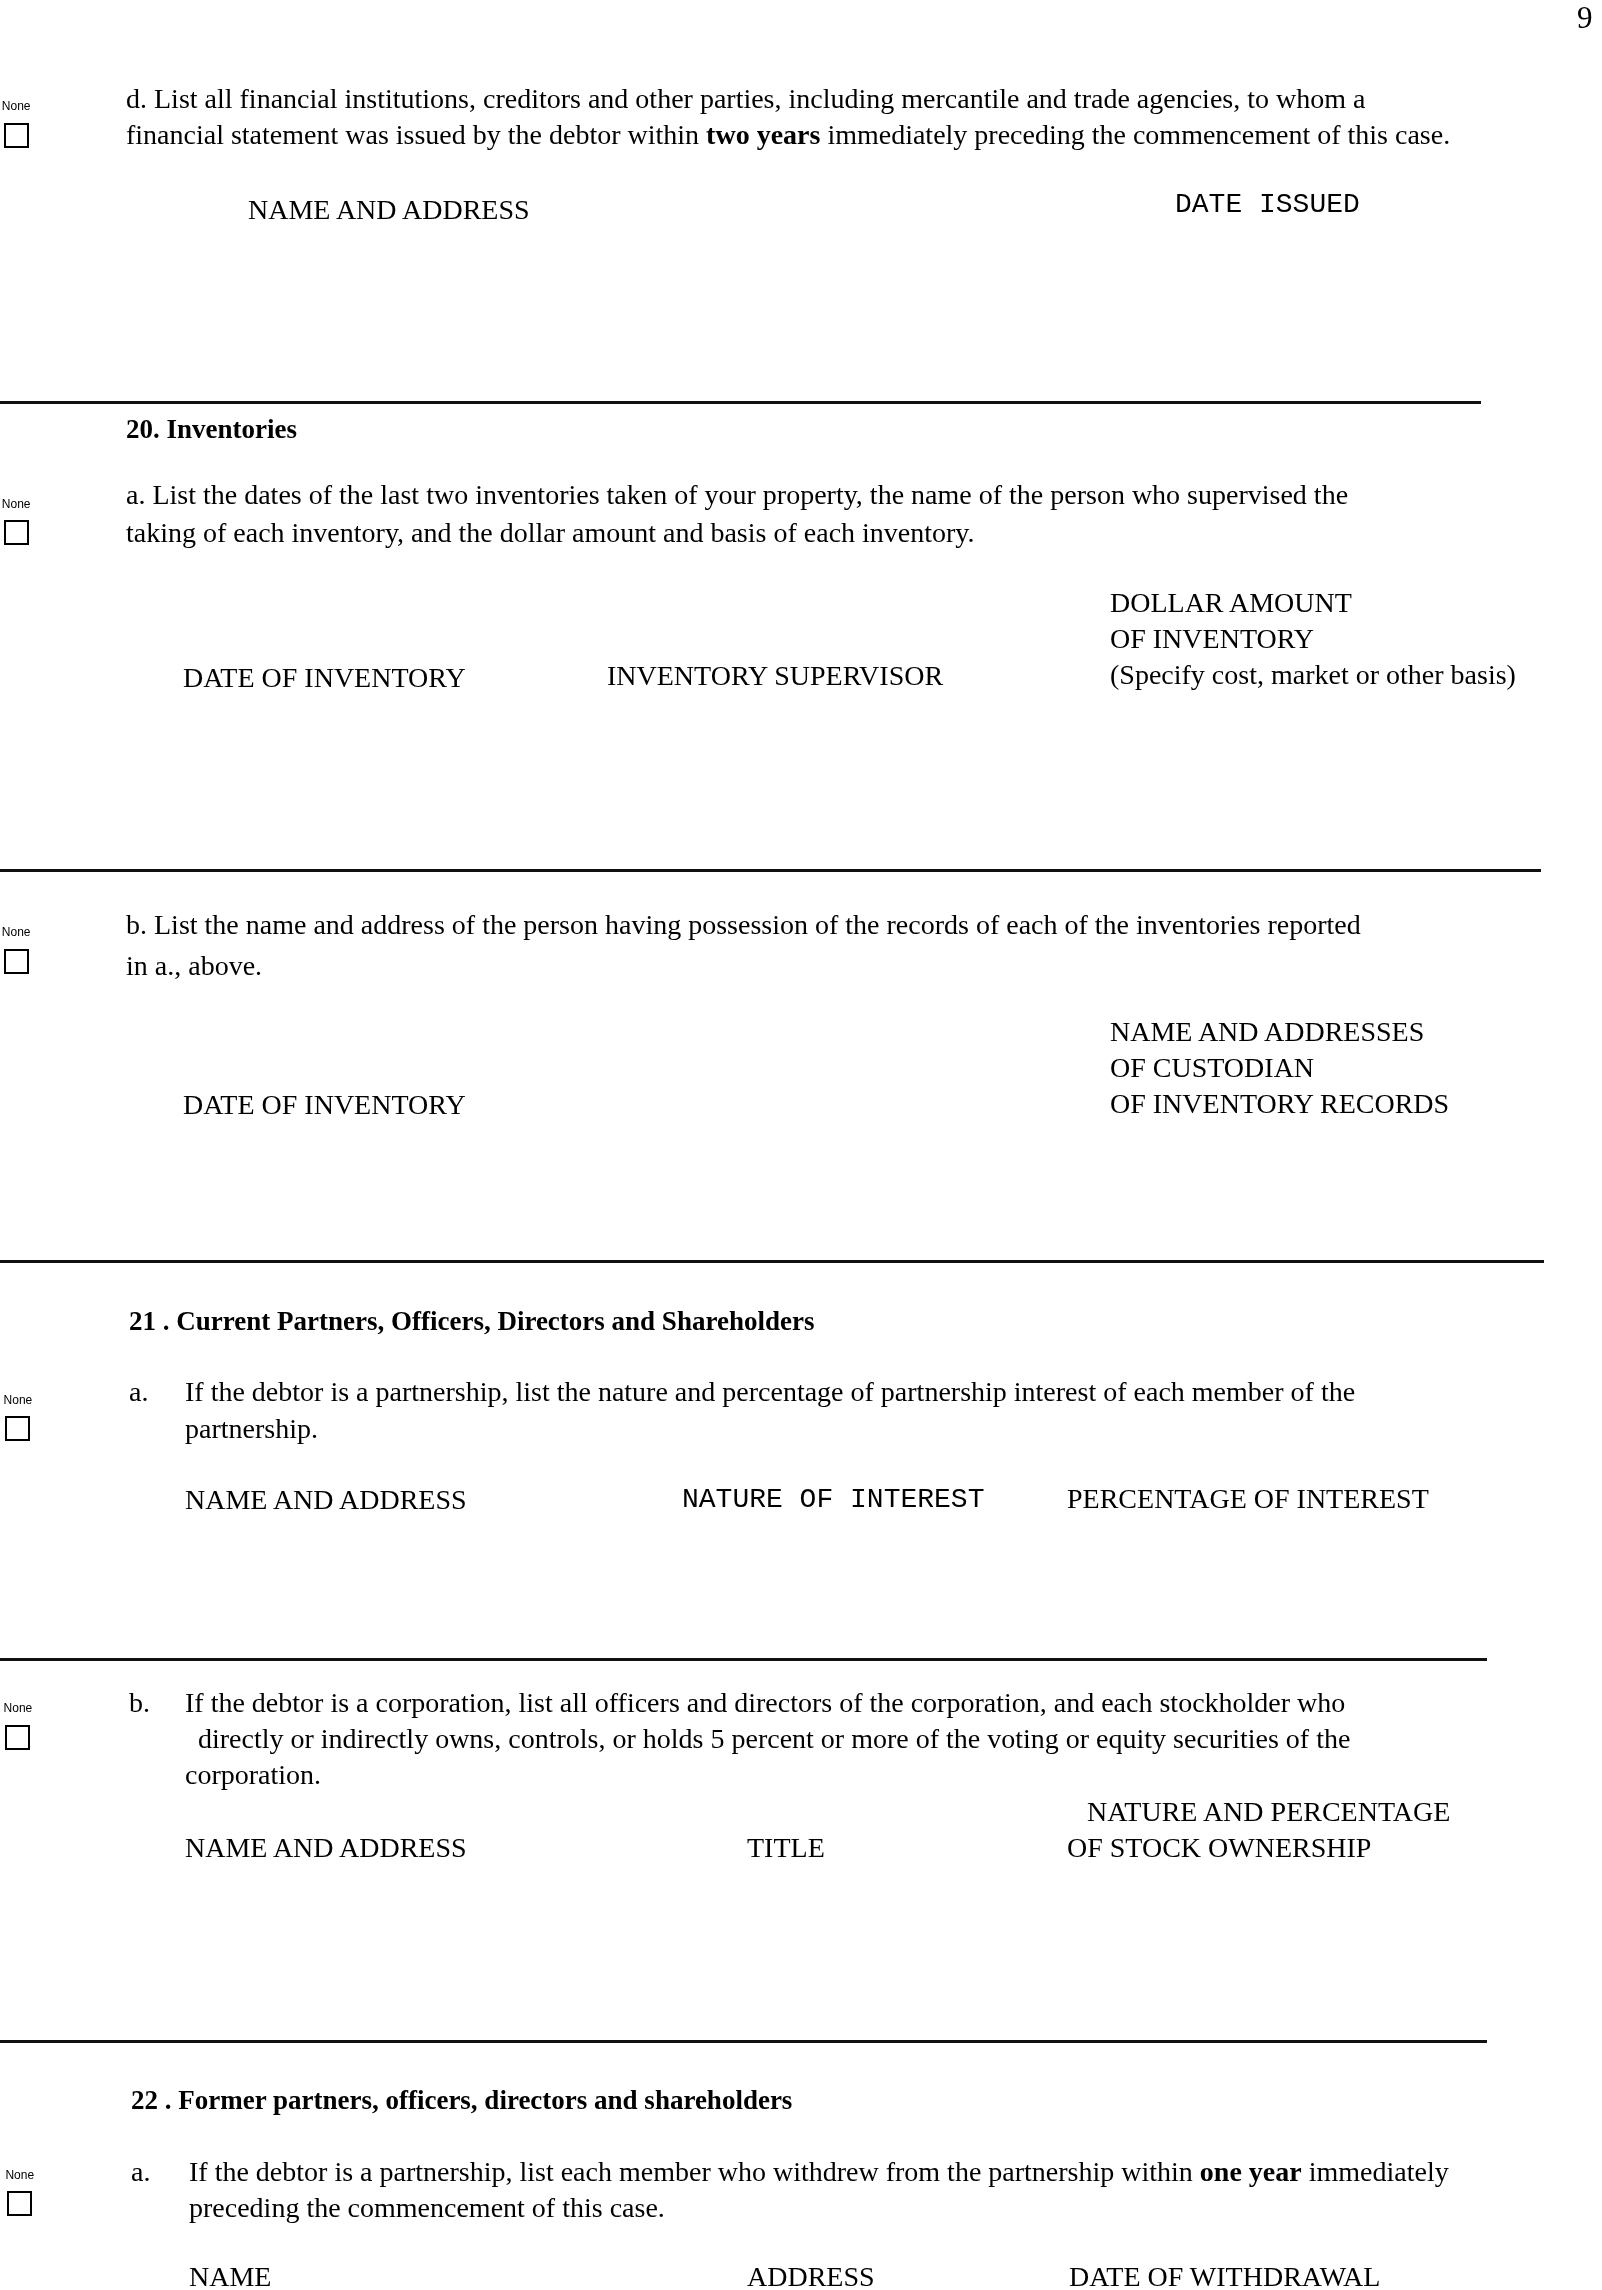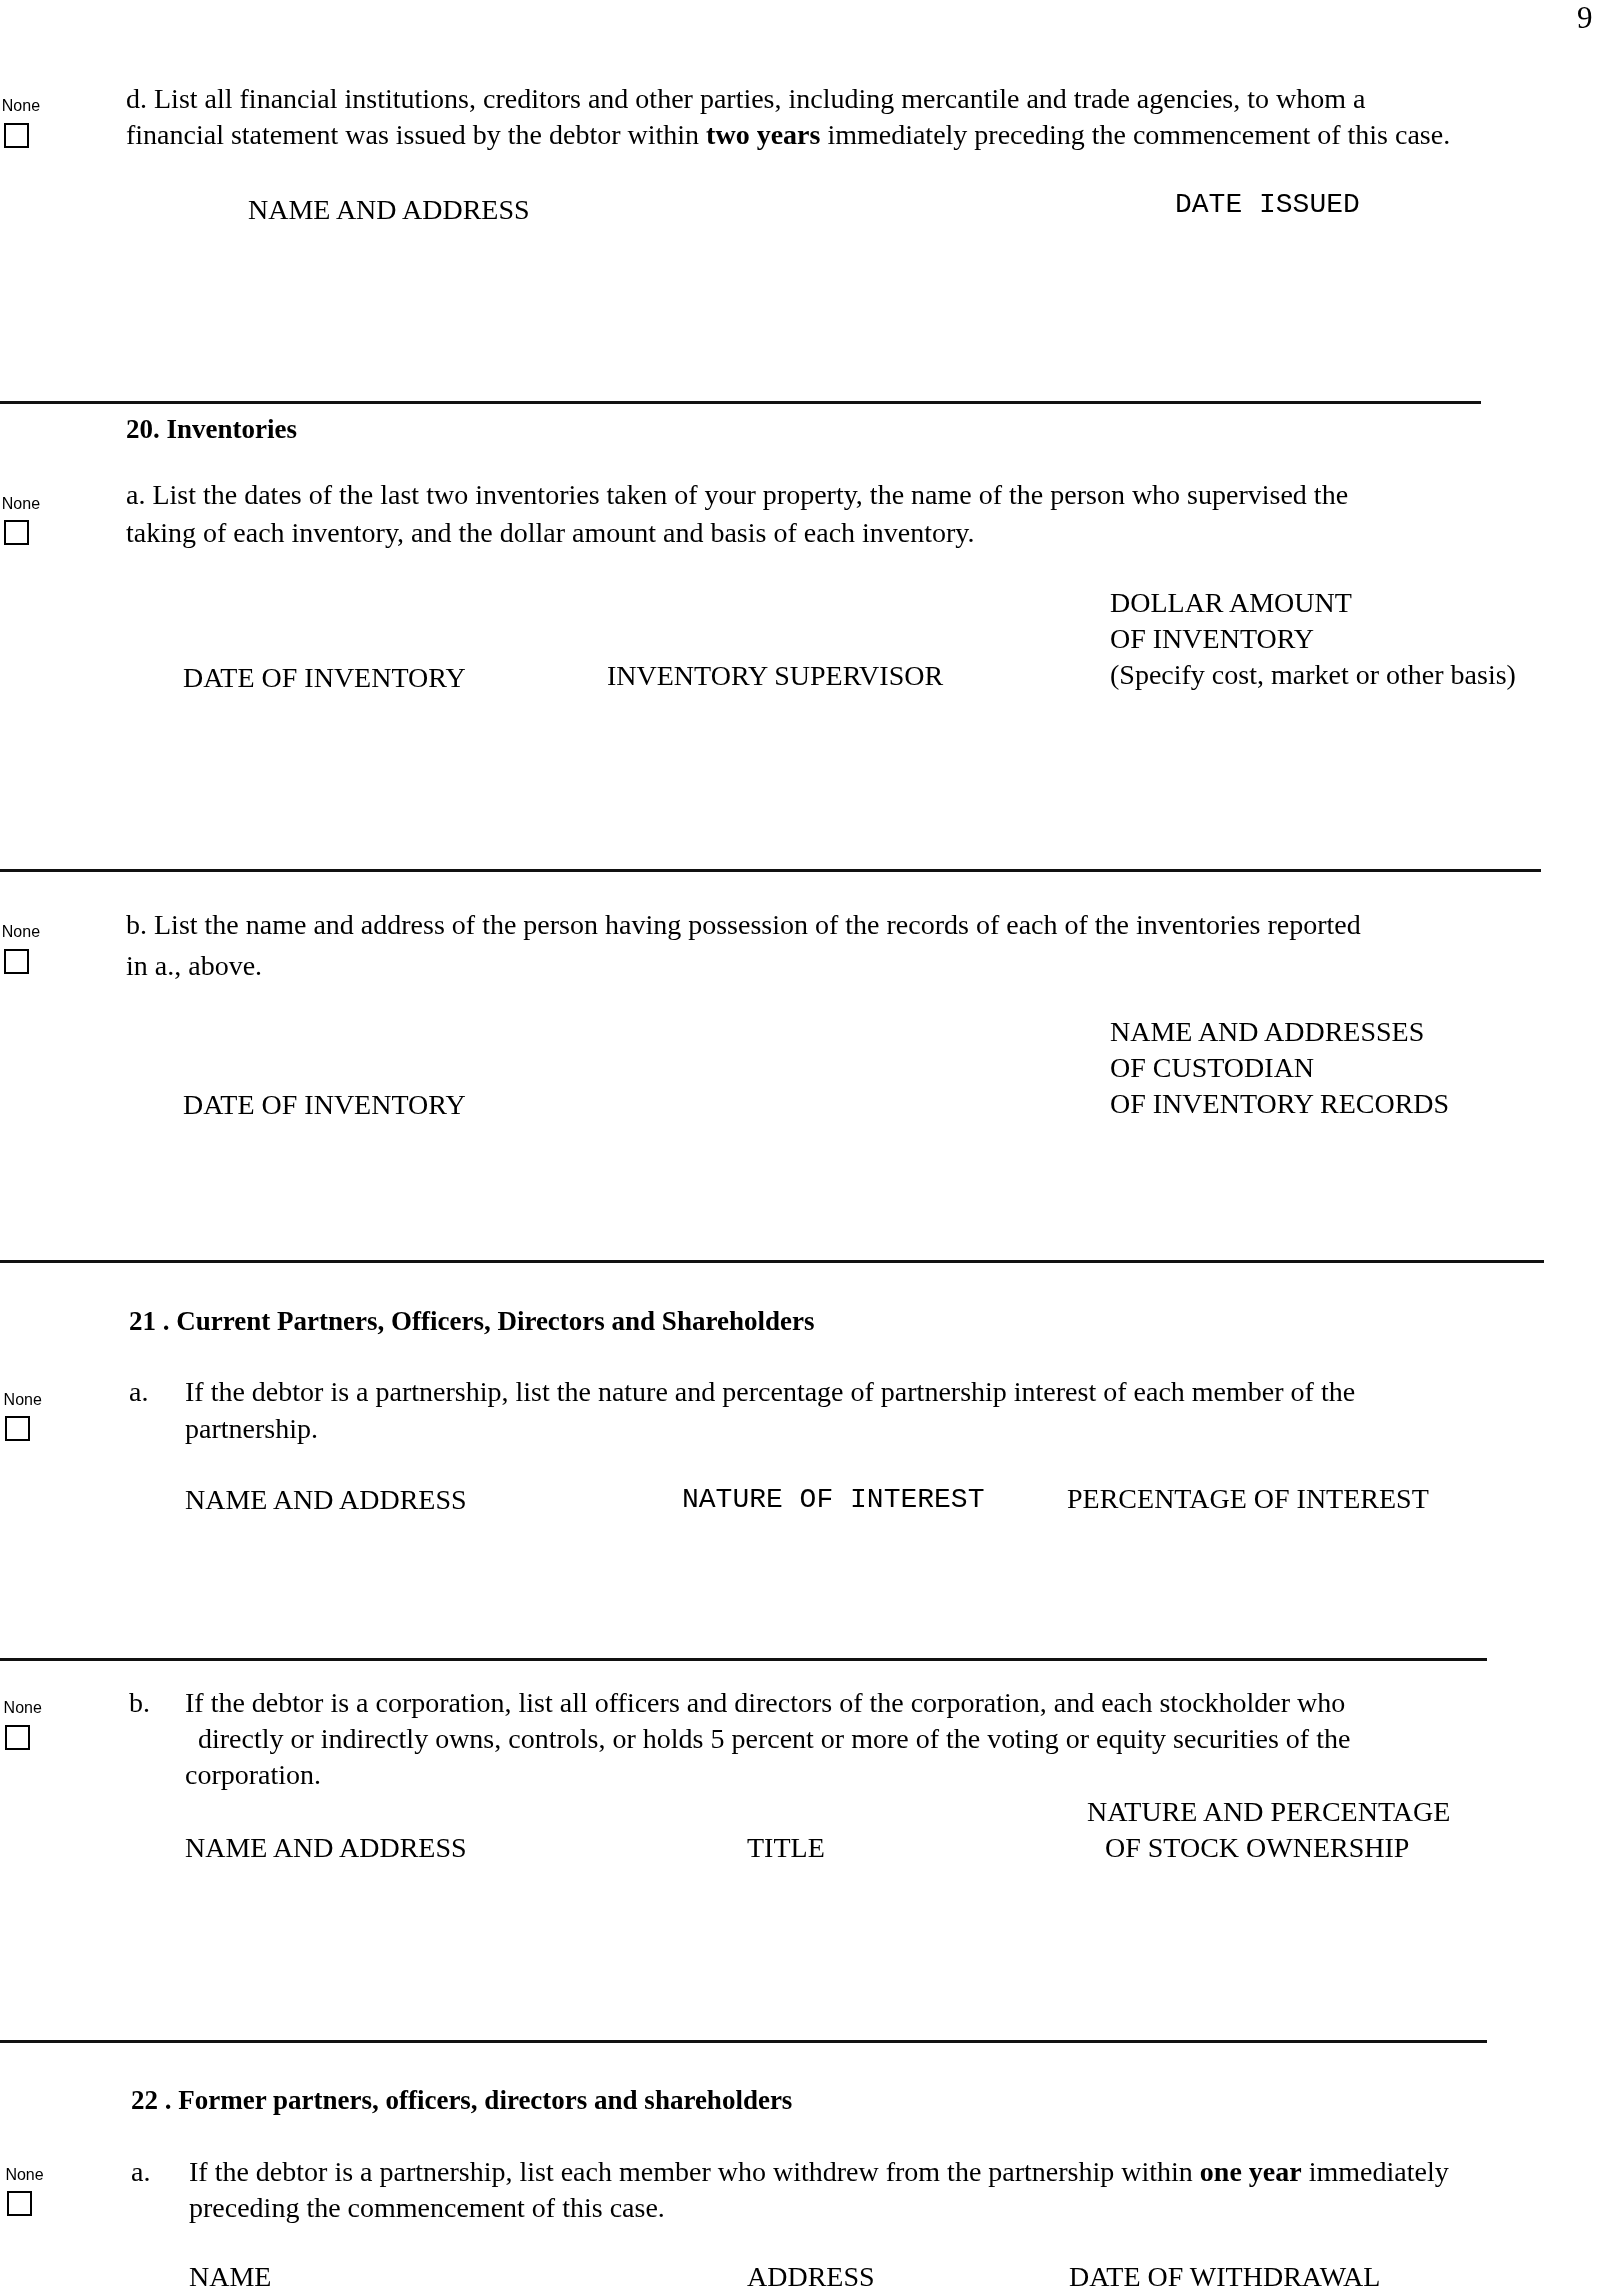--- a/index.html
+++ b/index.html
@@ -2,21 +2,21 @@
 <html style="font-size:14.4px"><head>
 <meta charset="utf-8">
 <style>
   html,body{margin:0;padding:0;background:#fff;}
   body{width:1602px;height:2291px;position:relative;overflow:hidden;
        font-family:"Liberation Serif","DejaVu Serif",serif;color:#000;}
   .abs{position:absolute;white-space:nowrap;}
   .txt{font-size:28px;line-height:36px;}
   .hdr{font-size:28px;line-height:36px;}
   .sec{font-size:27px;font-weight:bold;line-height:36px;}
-  .none{font-family:"Liberation Sans","DejaVu Sans",sans-serif;font-size:16px;line-height:20px;}
+  .none{font-family:"Liberation Sans","DejaVu Sans",sans-serif;font-size:12px;line-height:20px;}
   .cb{width:25px;height:25px;border:2.7px solid #000;box-sizing:border-box;background:#fff;cursor:pointer;}
   .rule{height:2.7px;background:#111;}
   .pnum{font-size:31px;}
   b{font-weight:bold;}
 </style>
 </head>
 <body>
 
 <div class="abs pnum" style="left:1577px;top:0px;">9</div>
 
@@ -69,21 +69,21 @@
 
 <div class="abs none" style="left:3.6px;top:1698px;">None</div>
 <div class="abs cb" style="left:5.4px;top:1725px;"></div>
 <div class="abs txt" style="left:129px;top:1685px;">b.</div>
 <div class="abs txt" style="left:185px;top:1685px;">If the debtor is a corporation, list all officers and directors of the corporation, and each stockholder who</div>
 <div class="abs txt" style="left:198px;top:1721px;">directly or indirectly owns, controls, or holds 5 percent or more of the voting or equity securities of the</div>
 <div class="abs txt" style="left:185px;top:1757px;">corporation.</div>
 <div class="abs hdr" style="left:1067px;top:1794px;margin-left:20px;">NATURE AND PERCENTAGE</div>
 <div class="abs hdr" style="left:185px;top:1830px;">NAME AND ADDRESS</div>
 <div class="abs hdr" style="left:747px;top:1830px;">TITLE</div>
-<div class="abs hdr" style="left:1105px;top:1830px;">OF STOCK OWNERSHIP</div>
+<div class="abs hdr" style="left:1067px;top:1830px;">OF STOCK OWNERSHIP</div>
 
 <div class="abs rule" style="left:0px;top:2040px;width:1487px;"></div>
 
 <div class="abs sec" style="left:131px;top:2082px;">22 .  Former partners, officers, directors and shareholders</div>
 
 <div class="abs none" style="left:5.4px;top:2165px;">None</div>
 <div class="abs cb" style="left:7.2px;top:2191px;"></div>
 <div class="abs txt" style="left:131px;top:2154px;">a.</div>
 <div class="abs txt" style="left:189px;top:2154px;"><span>If the debtor is a partnership, list each member who withdrew from the partnership within </span><b>one year</b><span> immediately</span></div>
 <div class="abs txt" style="left:189px;top:2190px;">preceding the commencement of this case.</div>

